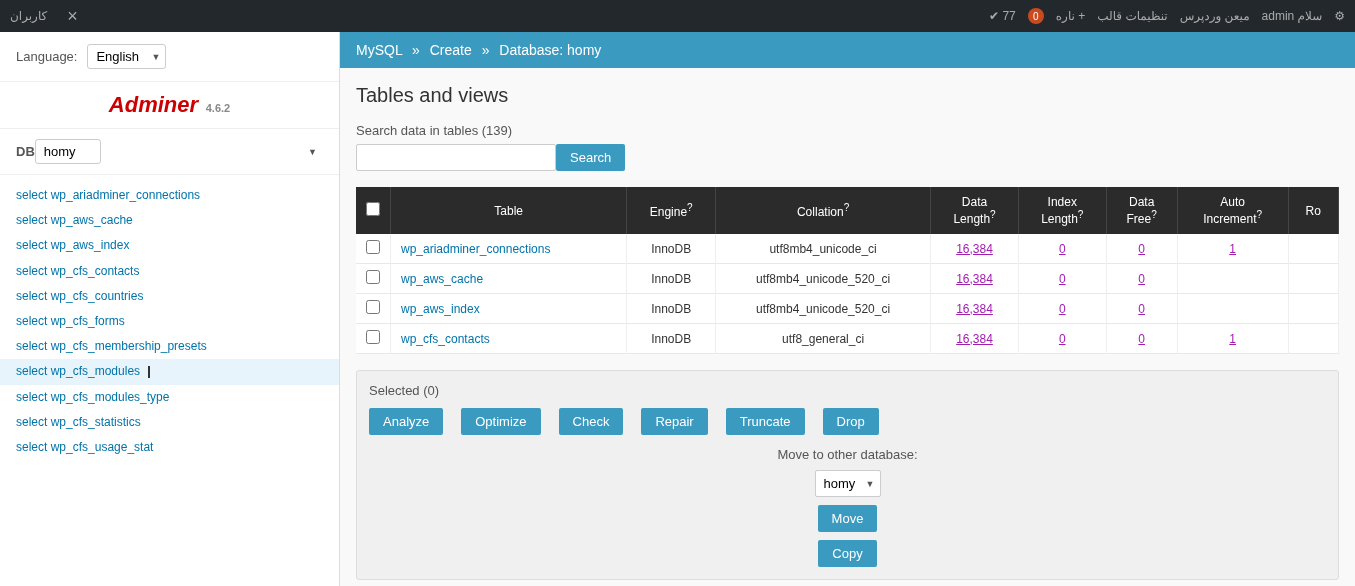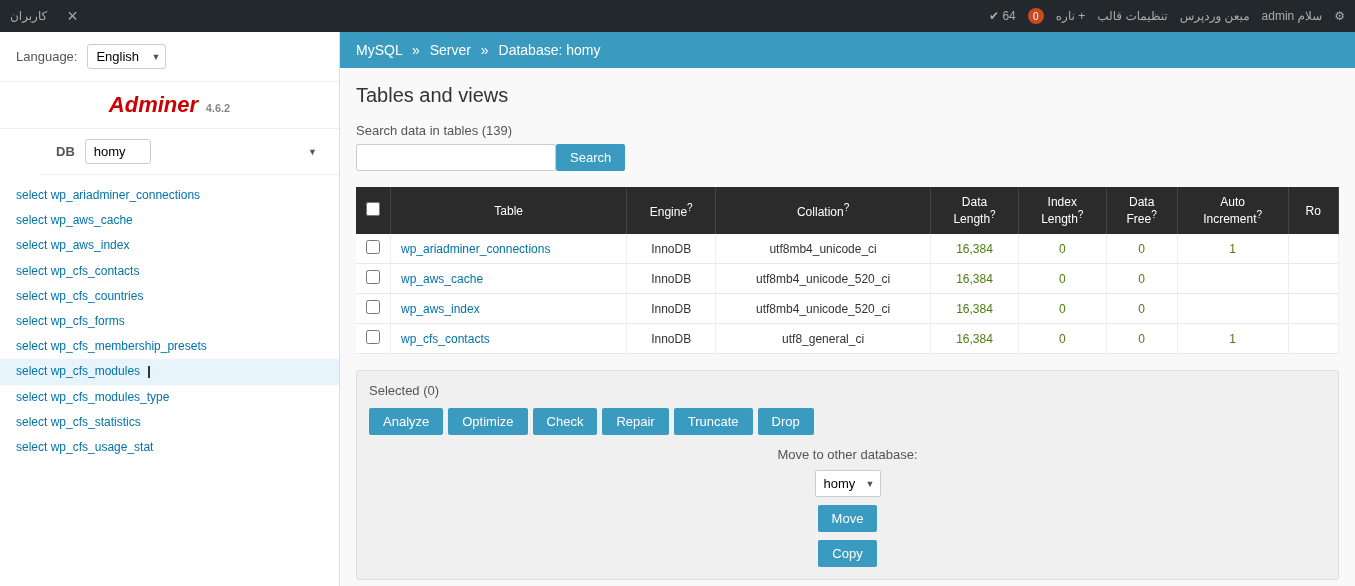--- a/index.html
+++ b/index.html
@@ -107,22 +107,20 @@
       font-size: 11px;
       color: #888;
       font-style: normal;
     }
 
     .db-row {
       display: flex;
       align-items: center;
       padding: 10px 16px;
       border-bottom: 1px solid #eee;
-      gap: 10px;
-      margin-left: 40px;
     }
     .db-row label {
       font-size: 13px;
       color: #555;
       font-weight: bold;
     }
     .db-select {
       border: 1px solid #ccc;
       border-radius: 3px;
       padding: 4px 24px 4px 8px;
@@ -262,39 +260,39 @@
       text-align: center;
       border-right: 1px solid #eee;
     }
     .tables-table tbody td.table-name {
       text-align: left;
     }
     .tables-table tbody td a {
       color: #0073aa;
       text-decoration: none;
     }
-    .tables-table tbody td.numeric { color: #4d7c0f; }
+    .tables-table tbody td.numeric { color: #a21caf; text-decoration: underline; }
 
     .checkbox-col { width: 30px; }
 
     
     .action-bar {
       background: #f0f0f0;
       border: 1px solid #ddd;
       padding: 12px;
       border-radius: 3px;
     }
     .selected-count {
       font-size: 13px;
       color: #555;
       margin-bottom: 10px;
     }
     .action-buttons {
       display: flex;
-      gap: 5px;
+      gap: 18px;
       flex-wrap: wrap;
       margin-bottom: 12px;
     }
     .action-btn {
       background: #3a9abf;
       color: white;
       border: none;
       padding: 6px 14px;
       font-size: 13px;
       border-radius: 2px;
@@ -344,21 +342,21 @@
 <div class="wp-admin-bar">
   <div class="wp-admin-bar-left">
     <span>⚙</span>
     <span>سلام admin</span>
     <span>میعن وردپرس</span>
     <span>تنظیمات قالب</span>
     <span>+ ناره</span>
     <span>
       <span class="notification-bubble">0</span>
     </span>
-    <span>64 ✔</span>
+    <span>77 ✔</span>
   </div>
   <div class="wp-admin-bar-right">
     <span class="close-btn">×</span>
     <span>کاربران</span>
   </div>
 </div>
 
 <div class="main-wrapper">
 
   <div class="sidebar">
@@ -402,21 +400,21 @@
       <a href="#">select wp_cfs_statistics</a>
       <a href="#">select wp_cfs_usage_stat</a>
     </div>
   </div>
 
   <div class="content-area">
 
     <div class="breadcrumb">
       <a href="#">MySQL</a>
       <span class="sep">»</span>
-      <a href="#">Server</a>
+      <a href="#">Create</a>
       <span class="sep">»</span>
       <span>Database: homy</span>
     </div>
 
     <div class="page-content">
 
       <h1 class="page-title">Tables and views</h1>
 
       <div class="search-section">
         <label>Search data in tables (139)</label>

